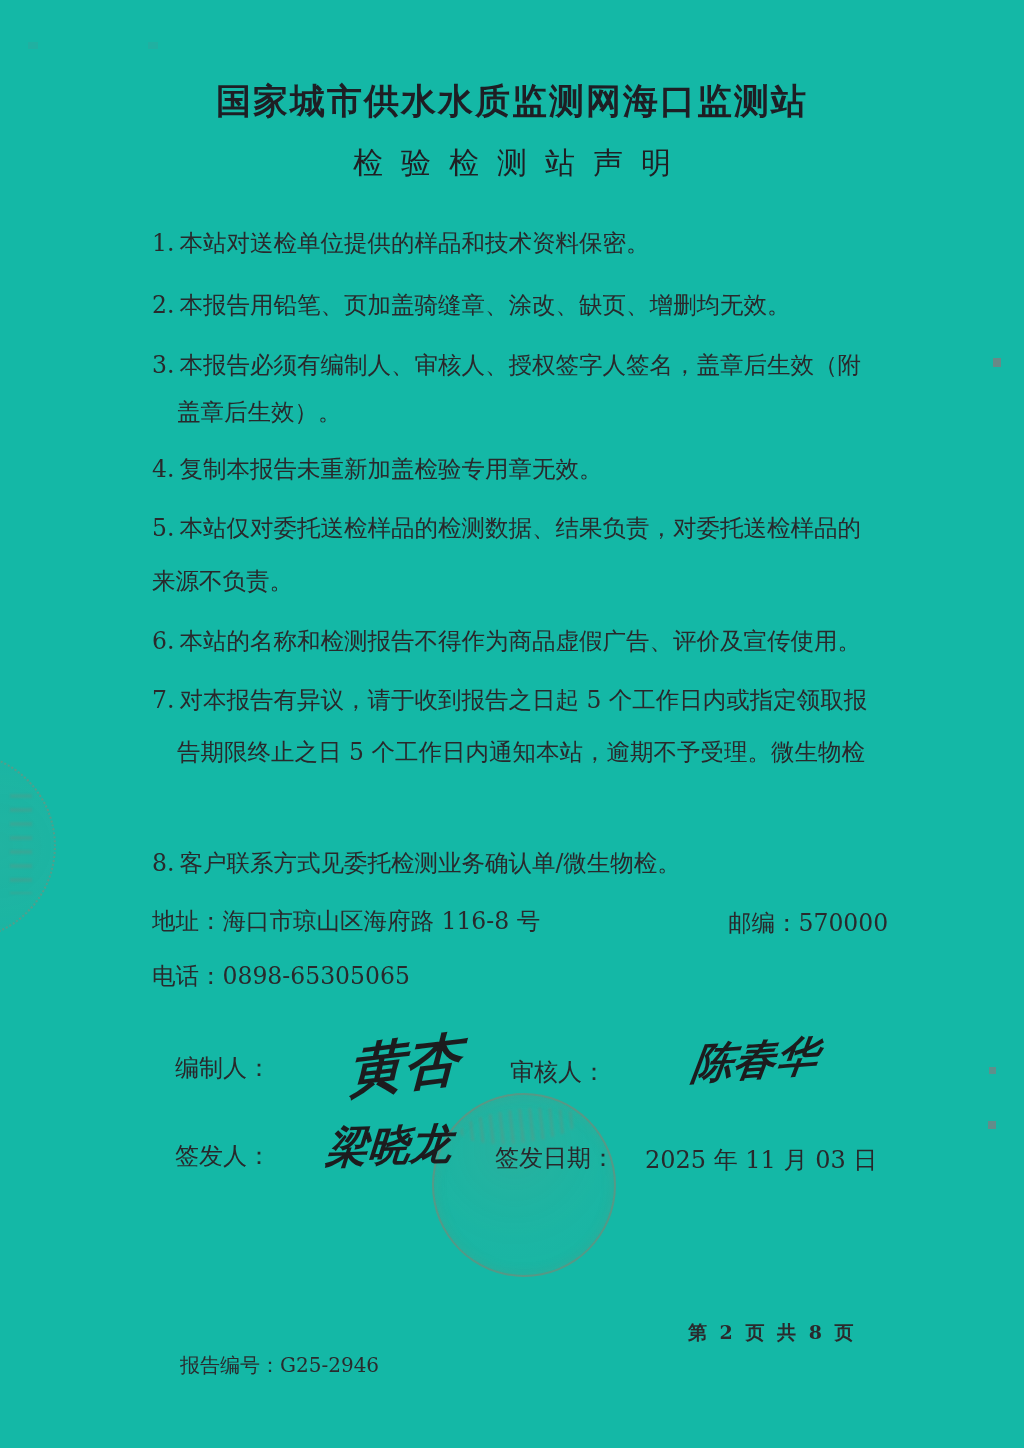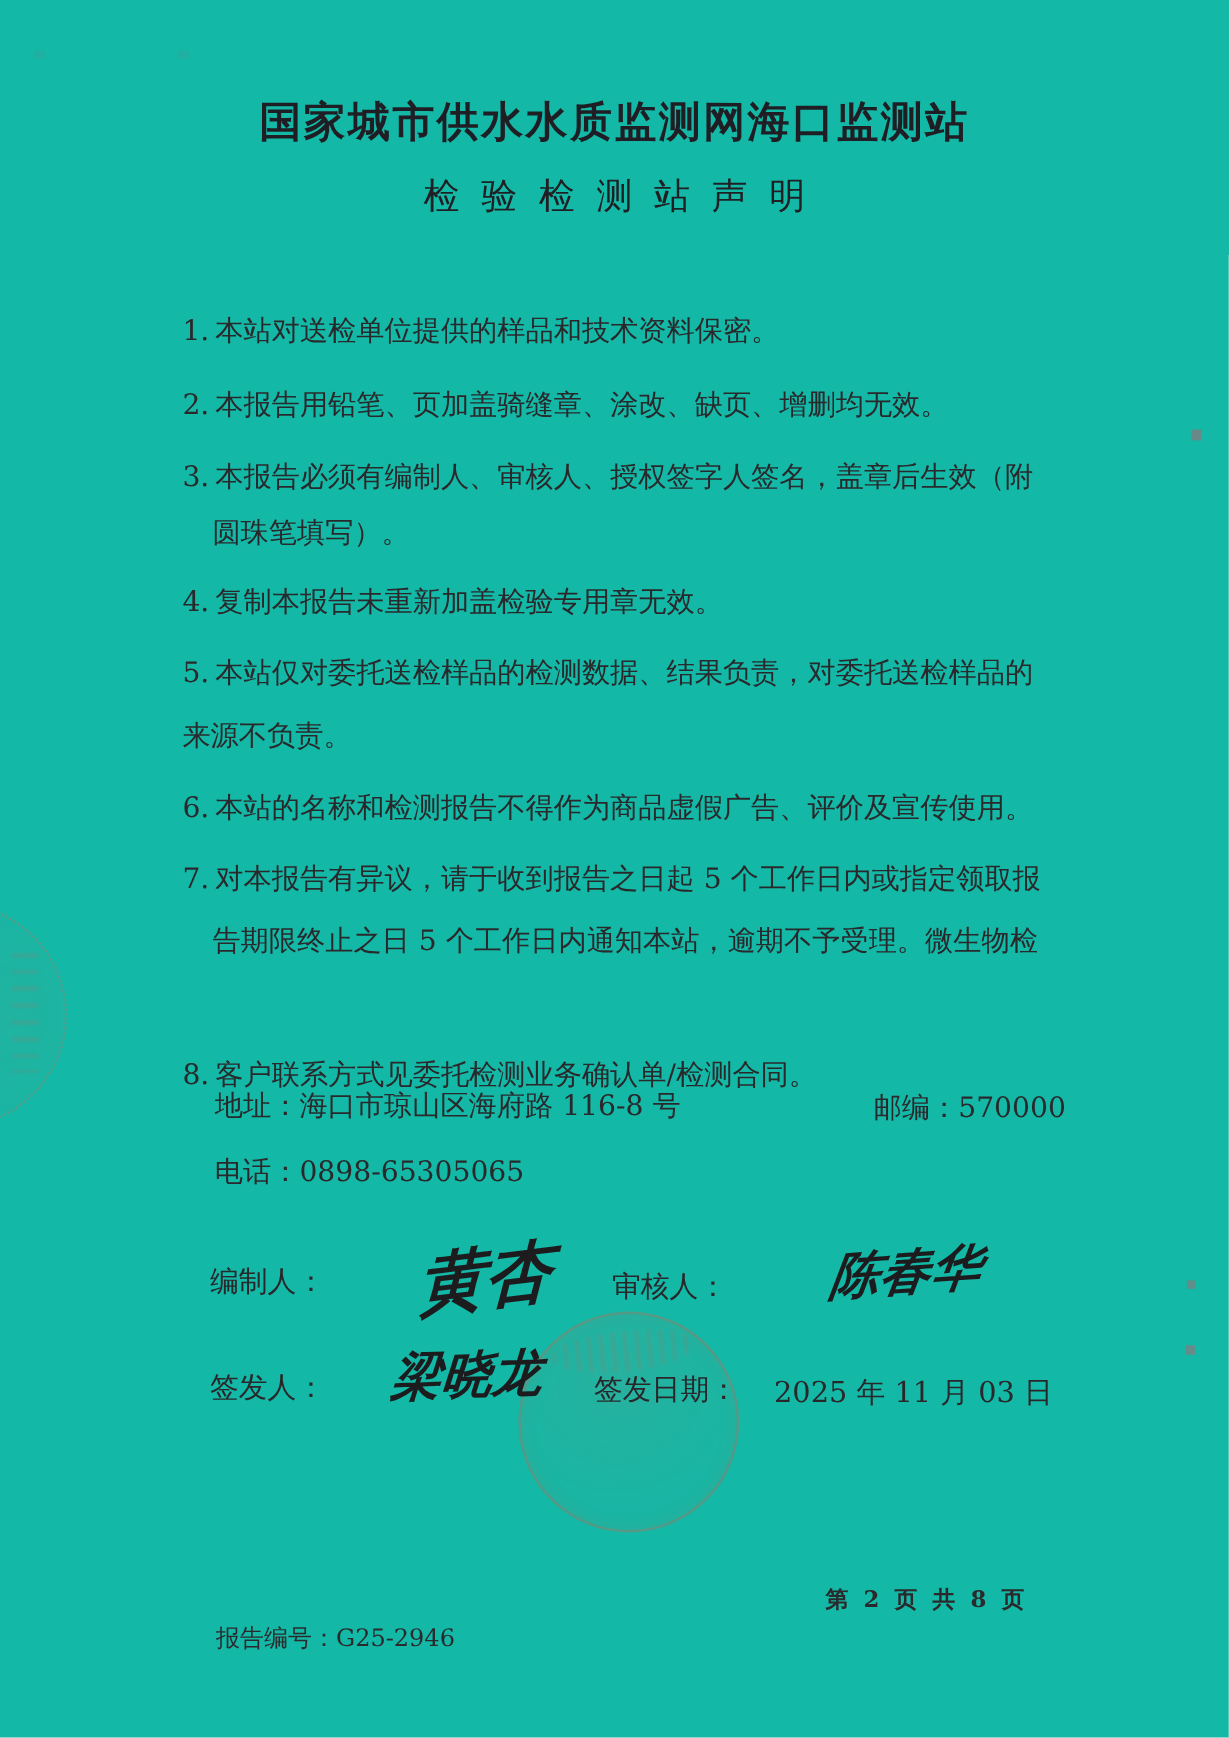--- a/index.html
+++ b/index.html
@@ -43,36 +43,34 @@
   }
   
   .decl-line {
     position: absolute;
     left: 152px;
     width: 770px;
     font-size: 23.5px;
     line-height: 30px;
     white-space: nowrap;
     color: #29292c;
-    margin-top: 32px;
   }
   .decl-line .num {
     display: inline-block;
     margin-right: 5px;
   }
   .decl-cont { left: 177px; }
   .decl-cont-flush { left: 152px; }
   
   .contact-line {
     position: absolute;
     left: 152px;
     font-size: 23.5px;
     white-space: nowrap;
     color: #29292c;
-    margin-left: 27px;
   }
   .postcode {
     position: absolute;
     left: 728px;
     font-size: 23.5px;
     white-space: nowrap;
     color: #29292c;
   }
   
   .signoff-label {
@@ -203,21 +201,21 @@
   </div>
 
   <div class="decl-line" style="top:290px">
     <span class="num">2.</span><span>本报告用铅笔、页加盖骑缝章、涂改、缺页、增删均无效。</span>
   </div>
 
   <div class="decl-line" style="top:350px">
     <span class="num">3.</span><span>本报告必须有编制人、审核人、授权签字人签名，盖章后生效（附</span>
   </div>
   <div class="decl-line decl-cont" style="top:397px">
-    <span>圆珠笔填写）。</span>
+    <span>盖章后生效）。</span>
   </div>
 
   <div class="decl-line" style="top:454px">
     <span class="num">4.</span><span>复制本报告未重新加盖检验专用章无效。</span>
   </div>
 
   <div class="decl-line" style="top:513px">
     <span class="num">5.</span><span>本站仅对委托送检样品的检测数据、结果负责，对委托送检样品的</span>
   </div>
   <div class="decl-line decl-cont-flush" style="top:566px">
@@ -229,21 +227,21 @@
   </div>
 
   <div class="decl-line" style="top:685px">
     <span class="num">7.</span><span>对本报告有异议，请于收到报告之日起 5 个工作日内或指定领取报</span>
   </div>
   <div class="decl-line decl-cont" style="top:737px">
     <span>告期限终止之日 5 个工作日内通知本站，逾期不予受理。微生物检</span>
   </div>
 
   <div class="decl-line" style="top:848px">
-    <span class="num">8.</span><span>客户联系方式见委托检测业务确认单/检测合同。</span>
+    <span class="num">8.</span><span>客户联系方式见委托检测业务确认单/微生物检。</span>
   </div>
 
   <div class="contact-line" style="top:905px">地址：海口市琼山区海府路 116-8 号</div>
   <div class="postcode" style="top:907px">邮编：570000</div>
   <div class="contact-line" style="top:960px">电话：0898-65305065</div>
 
   <div class="signoff-label" style="left:175px; top:1052px">编制人：</div>
   <div class="signature sig-prepared">黄杏</div>
 
   <div class="signoff-label" style="left:510px; top:1056px">审核人：</div>

